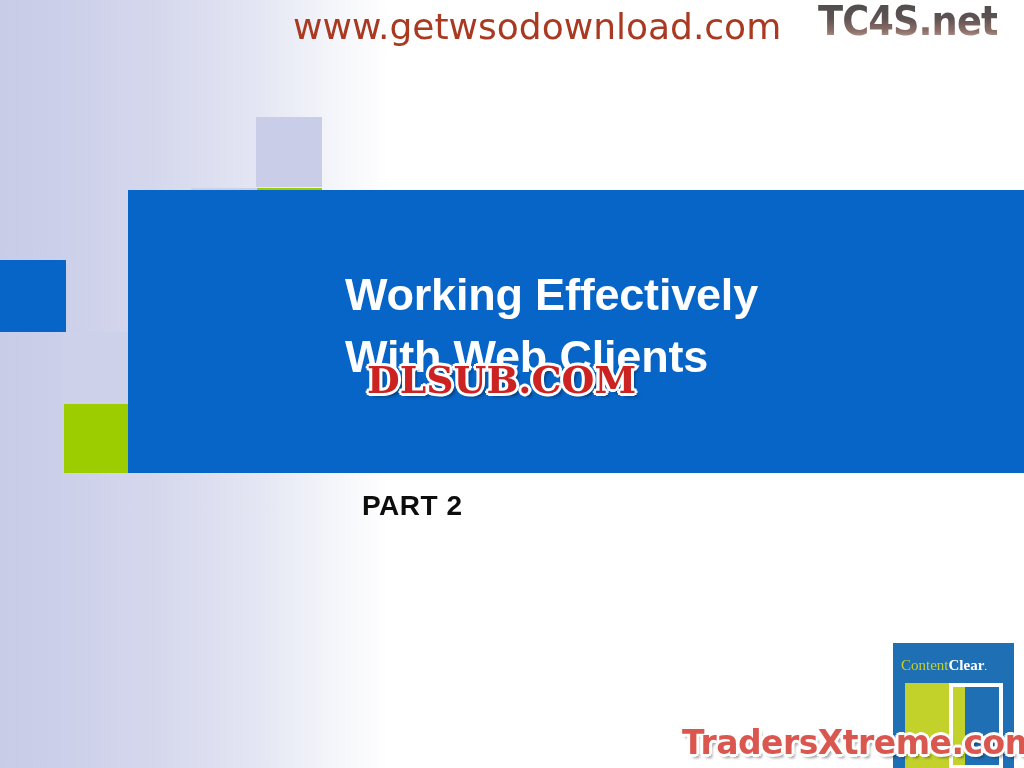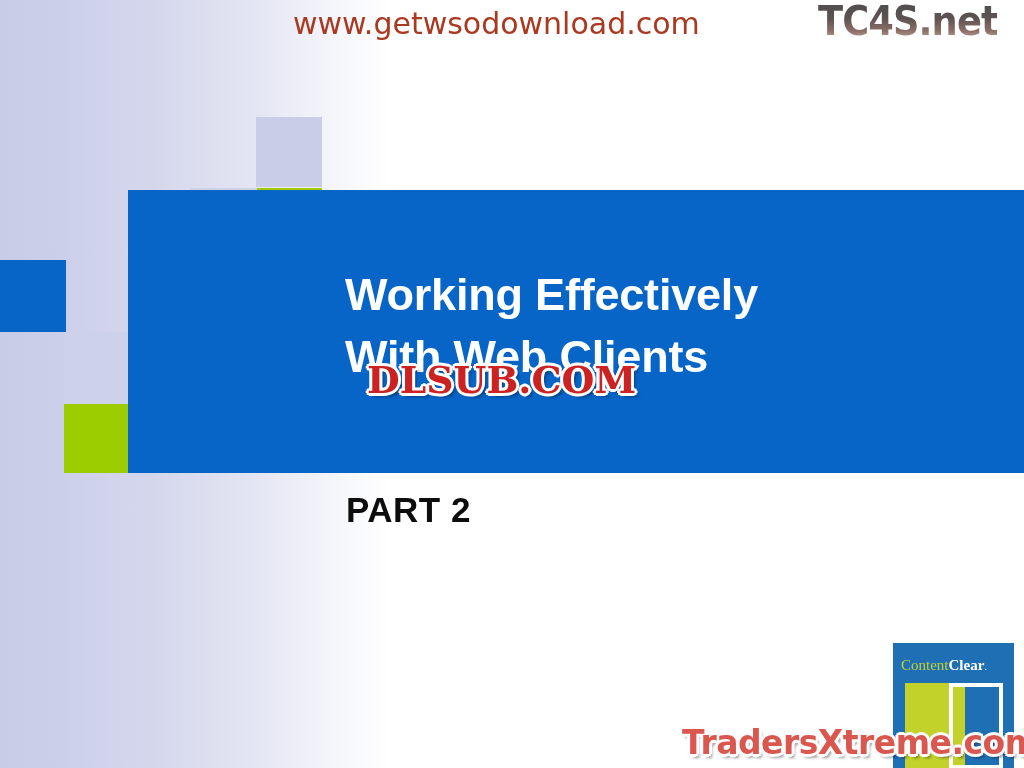--- a/index.html
+++ b/index.html
@@ -55,34 +55,34 @@
     font-size: 45px;
     font-weight: bold;
     line-height: 62px;
     letter-spacing: -0.2px;
     white-space: nowrap;
   }
 
   
   .subtitle {
     position: absolute;
-    left: 346px;
+    left: 362px;
     top: 490px;
     color: #0d0d0d;
-    font-size: 35px;
+    font-size: 28px;
     font-weight: bold;
     letter-spacing: 0.5px;
   }
 
   
   .wm-top {
     position: absolute;
     left: 293px;
     top: 6px;
-    font-size: 30px;
+    font-size: 36px;
     color: #a93a21;
     font-family: "DejaVu Sans", sans-serif;
     letter-spacing: 0px;
     white-space: nowrap;
   }
 
   
   .wm-tc4s {
     position: absolute;
     left: 818px;

